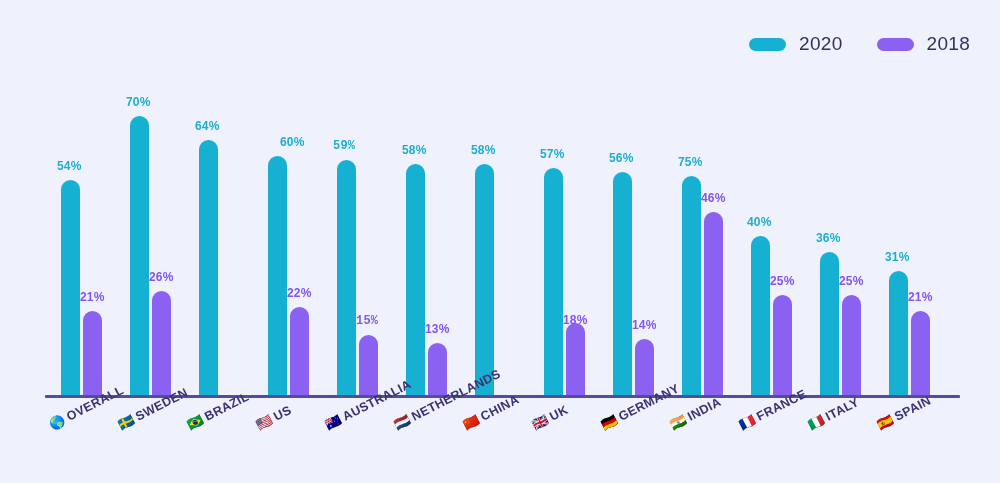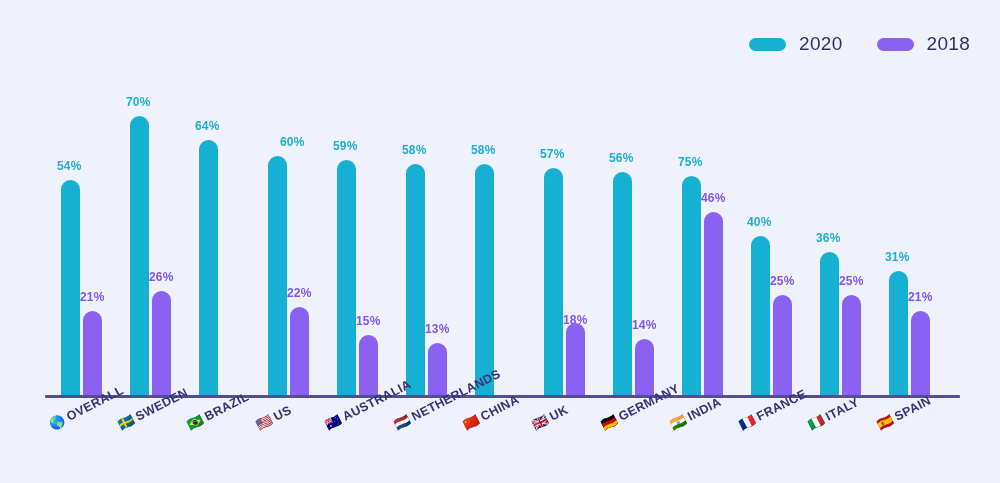--- a/index.html
+++ b/index.html
@@ -94,21 +94,21 @@
         <div class="group" style="left: 138px;">
           <div class="bar s2020" style="height: 255.135px; background: rgb(22, 176, 211);"></div>
           <div class="vlabel s2020" style="bottom: 262.135px;">64%</div>
         </div>
         <div class="group" style="left: 207px;">
           <div class="bar s2020" style="height: 239.189px; background: rgb(22, 176, 211);"></div>
           <div class="vlabel s2020" style="bottom: 246.189px; margin-left: 16px;">60%</div>
           <div class="bar s2018" style="height: 87.7027px; background: rgb(138, 97, 240);"></div>
           <div class="vlabel s2018" style="bottom: 94.7027px;">22%</div>
         </div>
-        <div class="group" style="left: 276px;">
+        <div class="group" style="left: 276px; font-family: Liberation Mono, monospace;">
           <div class="bar s2020" style="height: 235.203px; background: rgb(22, 176, 211);"></div>
           <div class="vlabel s2020" style="bottom: 242.203px;">59%</div>
           <div class="bar s2018" style="height: 59.7973px; background: rgb(138, 97, 240);"></div>
           <div class="vlabel s2018" style="bottom: 66.7973px;">15%</div>
         </div>
         <div class="group" style="left: 345px;">
           <div class="bar s2020" style="height: 231.216px; background: rgb(22, 176, 211);"></div>
           <div class="vlabel s2020" style="bottom: 238.216px;">58%</div>
           <div class="bar s2018" style="height: 51.8243px; background: rgb(138, 97, 240);"></div>
           <div class="vlabel s2018" style="bottom: 58.8243px;">13%</div>

